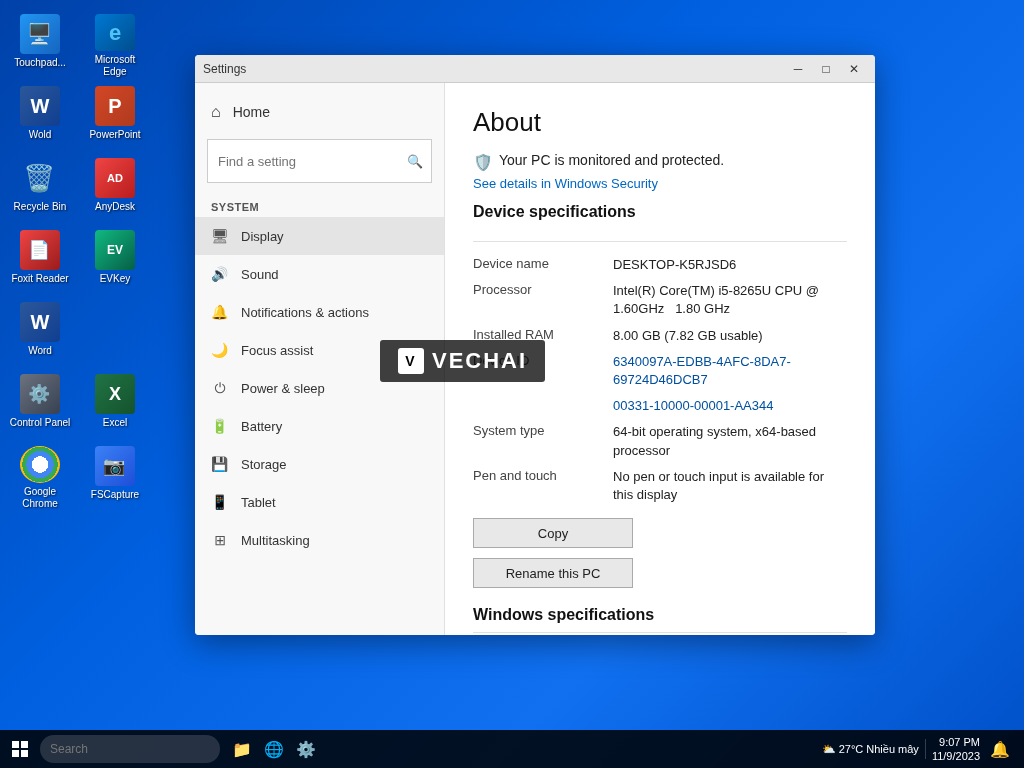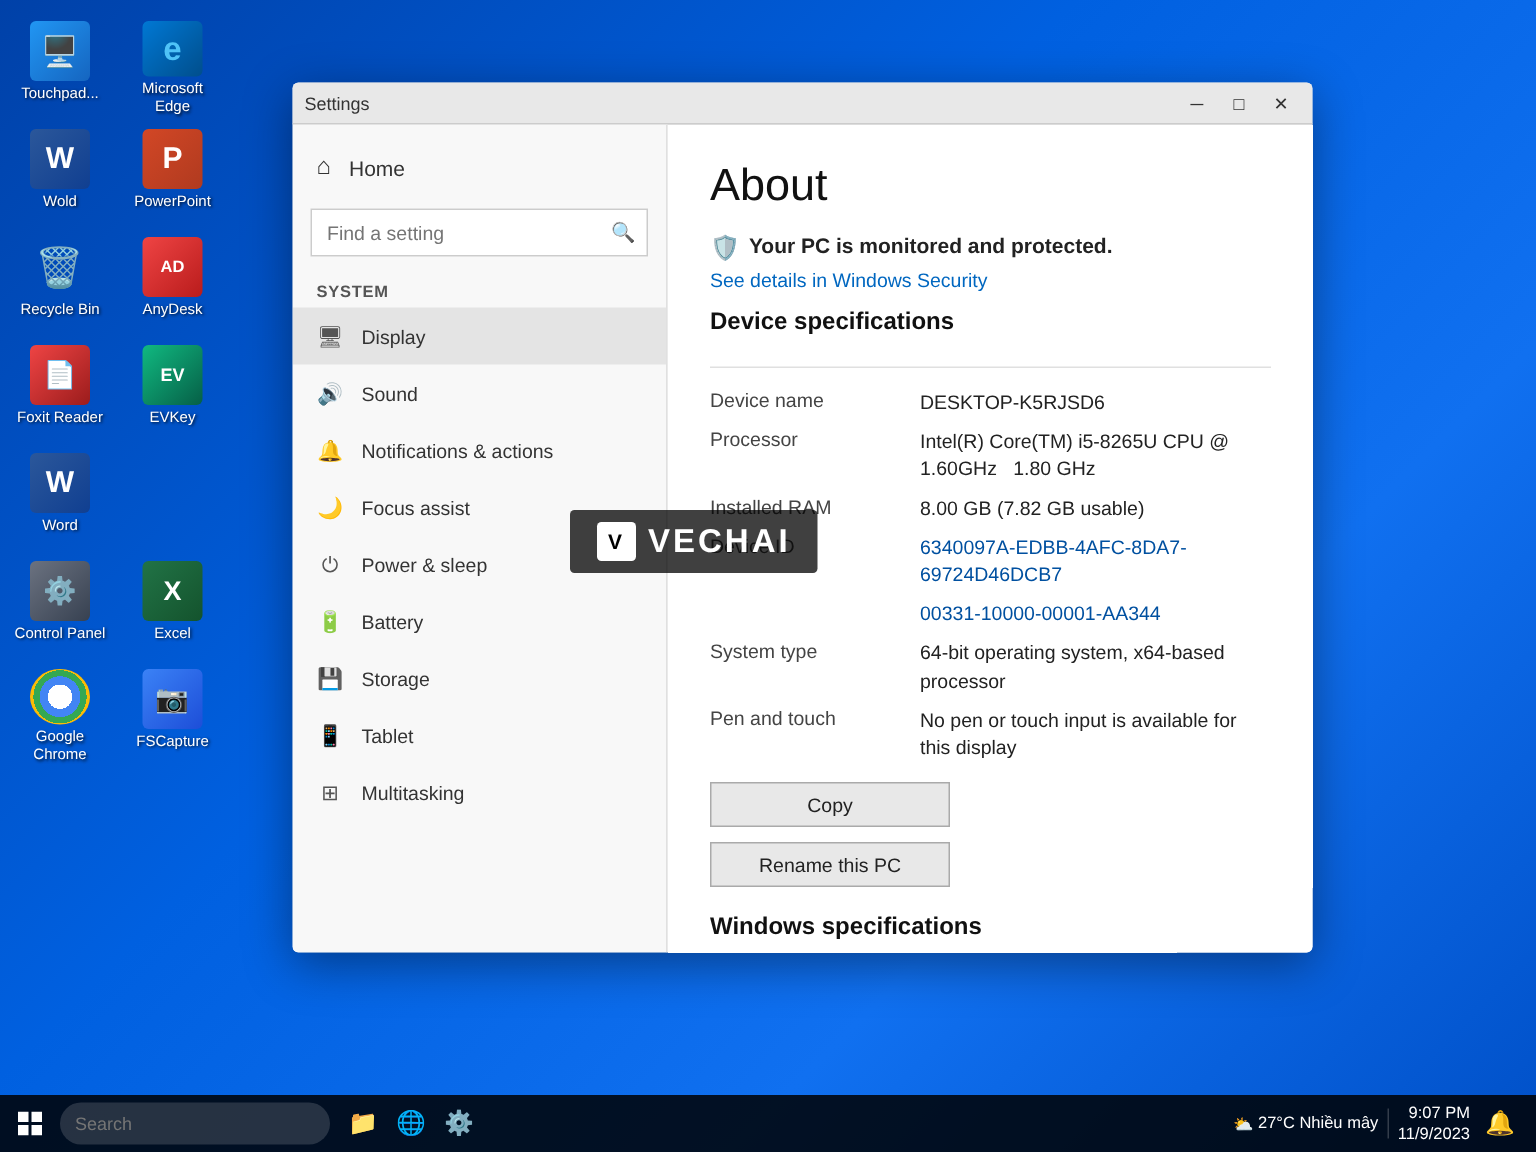--- a/index.html
+++ b/index.html
@@ -275,29 +275,29 @@
 
     
     .settings-content {
       flex: 1;
       background: #fff;
       padding: 24px 28px;
       overflow-y: auto;
     }
 
     .about-title {
-      font-size: 30px;
+      font-size: 26px;
       font-weight: 300;
       color: #111;
       margin-bottom: 14px;
     }
 
     .protected-banner {
       font-size: 14px;
-      font-weight: 700;
+      font-weight: 400;
       color: #222;
       margin-bottom: 4px;
     }
 
     .see-details-link {
       font-size: 13px;
       color: #0067c0;
       cursor: pointer;
       text-decoration: none;
       display: block;
@@ -487,21 +487,21 @@
 
     <div class="settings-body">
 
       <div class="settings-sidebar">
         <div class="settings-home-btn">
           <span style="font-size:16px;">⌂</span>
           <span>Home</span>
         </div>
 
         <div class="settings-search">
-          <input type="text" style="width: 100%; height: 32px; border: 1px solid rgb(204, 204, 204); padding: 0px 32px 0px 10px; font-size: 13px;" placeholder="Find a setting">
+          <input type="text" style="width: 100%; height: 44px; border: 1px solid rgb(204, 204, 204); padding: 0px 32px 0px 10px; font-size: 13px;" placeholder="Find a setting">
           <span class="settings-search-icon">🔍</span>
         </div>
 
         <div class="settings-section-label">System</div>
 
         <div class="settings-nav-item active">
           <span class="nav-icon">🖥</span>
           <span>Display</span>
         </div>
         <div class="settings-nav-item">

